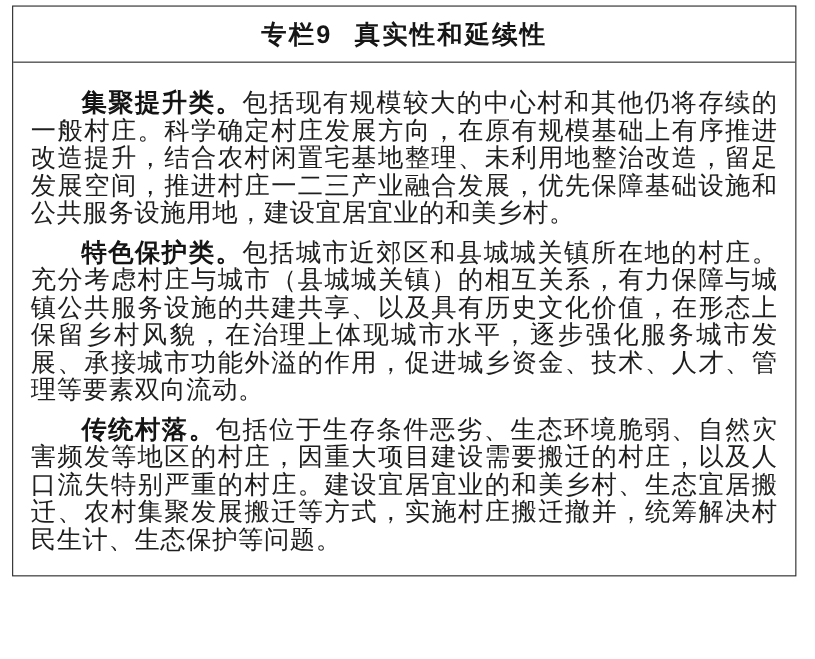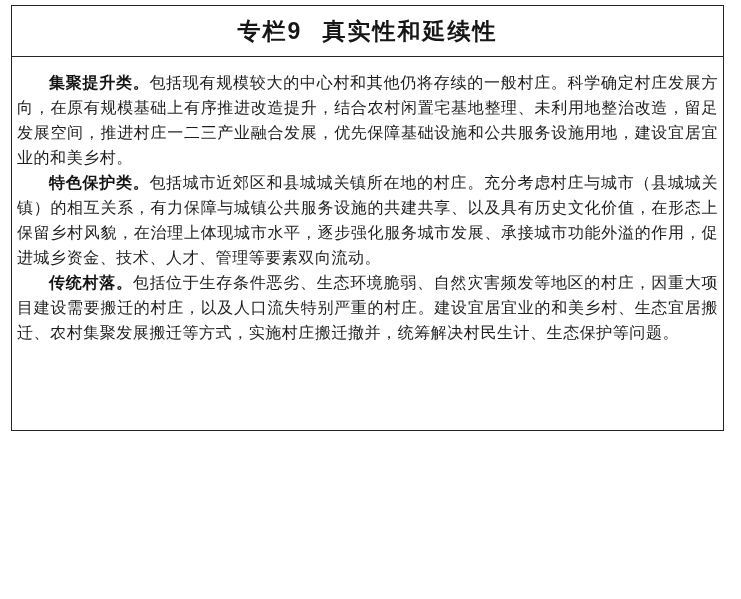--- a/index.html
+++ b/index.html
@@ -13,21 +13,21 @@
     position: relative;
     font-family: "Liberation Serif", "DejaVu Serif", serif;
     color: #1e1e1e;
     overflow: hidden;
   }
   .column-box {
     position: absolute;
     left: 11px;
     top: 5px;
     width: 713px;
-    height: 426px;
+    height: 519px;
     border: 1.6px solid #262626;
     box-sizing: border-box;
     background: #ffffff;
   }
   .box-title {
     height: 50px;
     border-bottom: 1.6px solid #262626;
     display: flex;
     align-items: center;
     justify-content: center;
@@ -37,22 +37,22 @@
     letter-spacing: 2px;
     color: #161616;
   }
   .title-number {
     margin-right: 20px;
   }
   .box-body {
     padding: 13px 5px 0 5px;
   }
   p.para {
-    margin: 0;
-    font-size: 16px;
+    margin: 11px;
+    font-size: 23px;
     line-height: 25px;
     letter-spacing: 0.55px;
     text-align: justify;
     text-indent: 2em;
     color: #1e1e1e;
   }
   .cat-label {
     font-weight: 700;
     color: #141414;
   }

